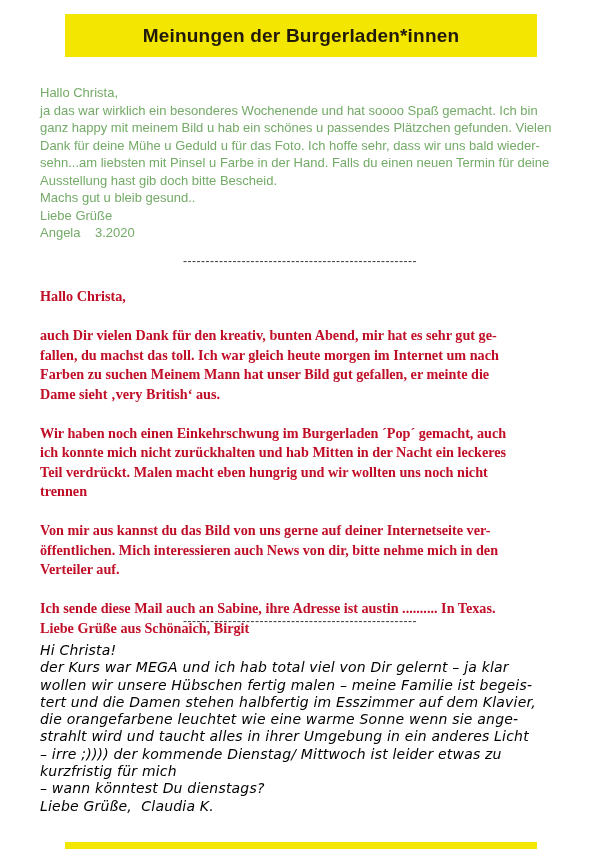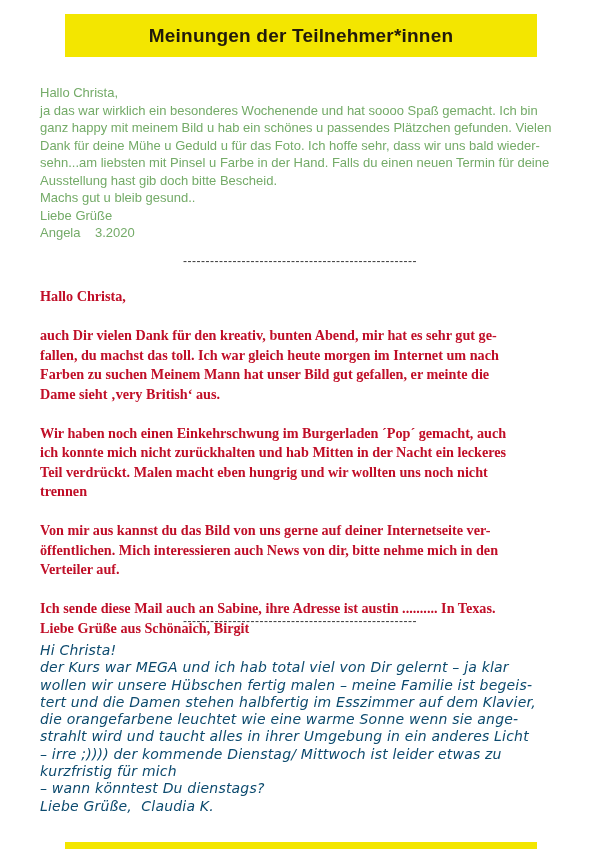--- a/index.html
+++ b/index.html
@@ -73,21 +73,21 @@
     left: 65px;
     top: 842px;
     width: 472px;
     height: 7px;
   }
 </style>
 </head>
 <body>
 
 <div class="banner" style="background-color: rgb(243, 230, 0);">
-  <span class="title" style="color: rgb(33, 26, 11);">Meinungen der Teilnehmer*innen</span>
+  <span class="title" style="color: rgb(33, 26, 11);">Meinungen der Burgerladen*innen</span>
 </div>
 
 <div class="msg msg-angela" style="color: rgb(116, 171, 104);">Hallo Christa,
 ja das war wirklich ein besonderes Wochenende und hat soooo Spaß gemacht. Ich bin
 ganz happy mit meinem Bild u hab ein schönes u passendes Plätzchen gefunden. Vielen
 Dank für deine Mühe u Geduld u für das Foto. Ich hoffe sehr, dass wir uns bald wieder-
 sehn...am liebsten mit Pinsel u Farbe in der Hand. Falls du einen neuen Termin für deine
 Ausstellung hast gib doch bitte Bescheid.
 Machs gut u bleib gesund..
 Liebe Grüße
@@ -109,21 +109,21 @@
 
 Von mir aus kannst du das Bild von uns gerne auf deiner Internetseite ver-
 öffentlichen. Mich interessieren auch News von dir, bitte nehme mich in den
 Verteiler auf.
 
 Ich sende diese Mail auch an Sabine, ihre Adresse ist austin .......... In Texas.
 Liebe Grüße aus Schönaich, Birgit</div>
 
 <div class="divider divider-2">----------------------------------------------------</div>
 
-<div class="msg msg-claudia" style="color: #0c4a6e;">Hi Christa!
+<div class="msg msg-claudia" style="color: #000000;">Hi Christa!
 der Kurs war MEGA und ich hab total viel von Dir gelernt – ja klar
 wollen wir unsere Hübschen fertig malen – meine Familie ist begeis-
 tert und die Damen stehen halbfertig im Esszimmer auf dem Klavier,
 die orangefarbene leuchtet wie eine warme Sonne wenn sie ange-
 strahlt wird und taucht alles in ihrer Umgebung in ein anderes Licht
 – irre ;)))) der kommende Dienstag/ Mittwoch ist leider etwas zu
 kurzfristig für mich
 – wann könntest Du dienstags?
 Liebe Grüße,  Claudia K.</div>
 

